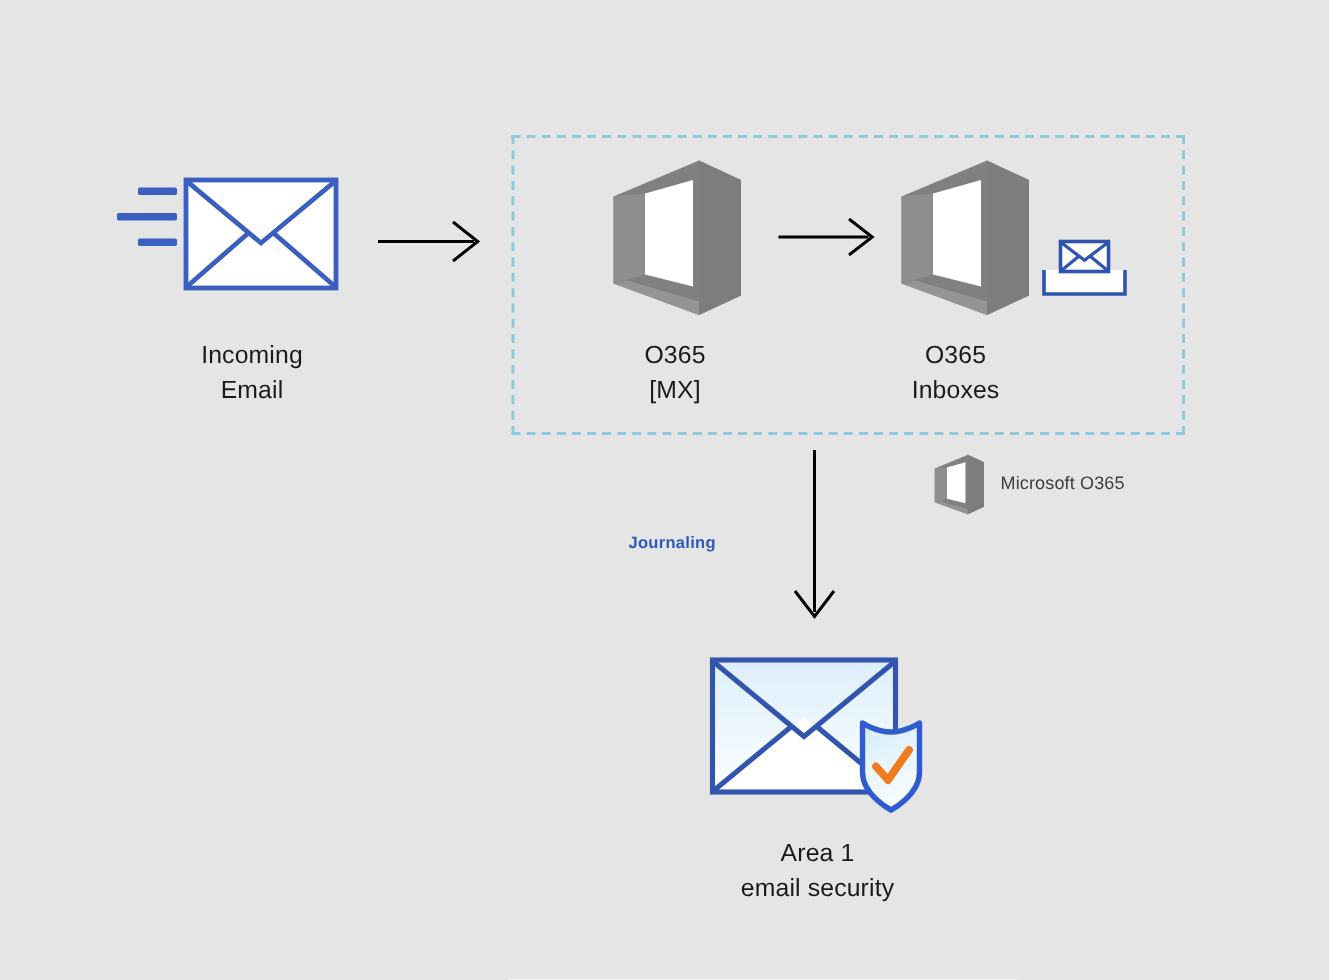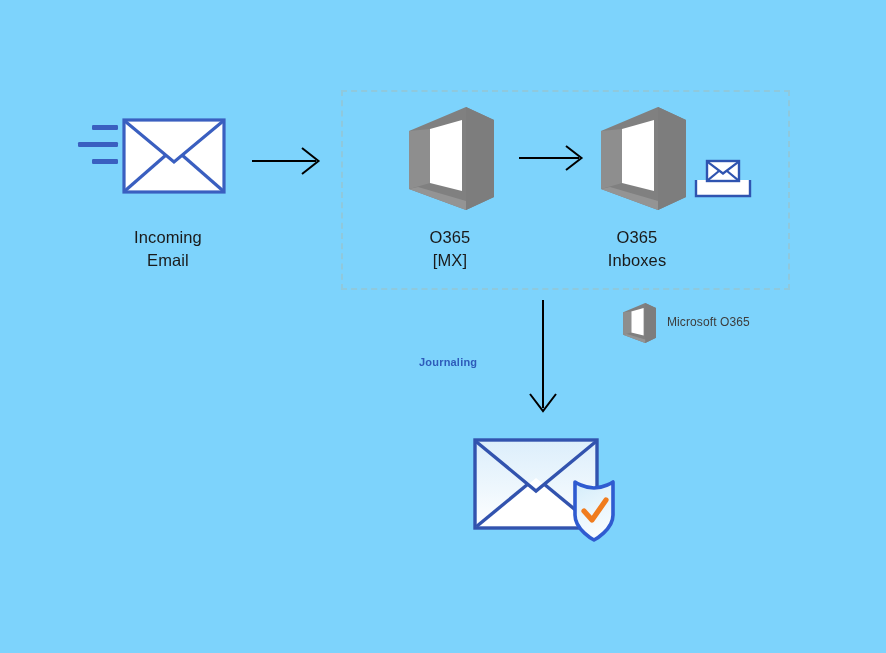--- a/index.html
+++ b/index.html
@@ -9,21 +9,21 @@
     background: #ffffff;
   }
   body {
     font-family: "Liberation Sans", sans-serif;
     -webkit-font-smoothing: antialiased;
   }
   #diagram {
     position: relative;
     width: 886px;
     height: 653px;
-    background: #7dd3fc;
+    background: #e5e5e5;
     overflow: hidden;
   }
 
   
   .node { position: absolute; }
 
   
   .label {
     position: absolute;
     text-align: center;
@@ -189,14 +189,16 @@
       <path d="M4.5 91.5 L56 49" fill="none" stroke="#3253ae" stroke-width="3.4"></path>
       <path d="M123.5 91.5 L72 49" fill="none" stroke="#3253ae" stroke-width="3.4"></path>
 
       <path d="M103 47 C103 47 112 53 122 53 C132 53 141 47 141 47
                L141 80 C141 95 122 105 122 105
                C122 105 103 95 103 80 Z" fill="url(#shieldTint)" stroke="#2f5bd0" stroke-width="3.6" stroke-linejoin="round"></path>
 
       <path d="M112 76 L120 85 L134 65" fill="none" stroke="#f07c1e" stroke-width="5.2" stroke-linecap="round" stroke-linejoin="round"></path>
     </svg>
   </div>
+  <div class="label two-line" style="left:462px; top:558px; width:166px;">Area 1
+email security</div>
 
 </div>
 
 </body></html>

